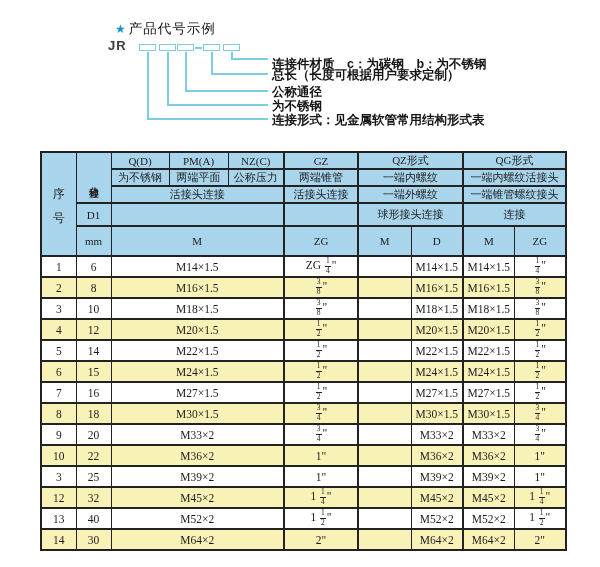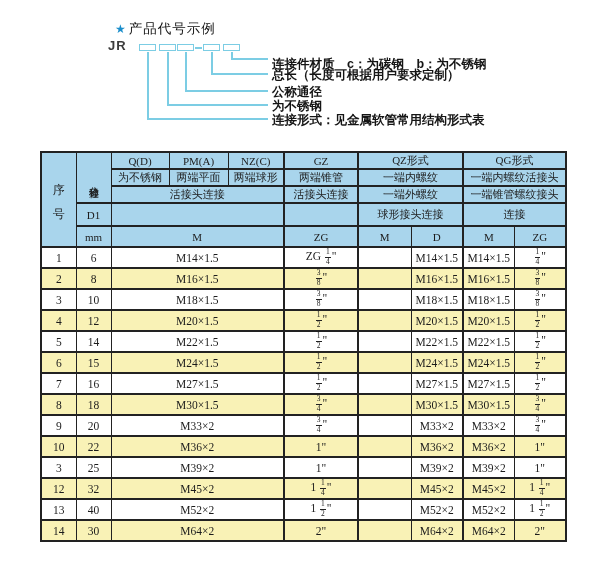--- a/index.html
+++ b/index.html
@@ -27,21 +27,21 @@
             font-family:"Liberation Serif","DejaVu Serif",serif;color:#1c1c1c;}
   table.ref{border:2px solid #222;}
   .ref th,.ref td{border-left:1px solid #222;border-right:1px solid #222;
                   border-top:2px solid #222;border-bottom:2px solid #222;
                   padding:0 1px;text-align:center;vertical-align:middle;
                   font-size:11px;font-weight:normal;overflow:hidden;}
   .ref thead th{background:#a9d5ec;}
   .ref .bl2{border-left-width:2px;}
   .ref tbody td{height:19px;font-size:11.5px;background:#ffffff;}
   .ref tbody tr.alt td{background:#f9f2b6;}
-  .hr1{height:17px}.hr2{height:16px}.hr3{height:16px}.hr4{height:23px}.hr5{height:21px}
+  .hr1{height:17px}.hr2{height:16px}.hr3{height:16px}.hr4{height:23px}.hr5{height:30px}
   .vtext{display:inline-block;writing-mode:vertical-rl;text-orientation:upright;line-height:1;}
   .v-xh{letter-spacing:26px;font-size:12px;}
   .v-gc{letter-spacing:1px;font-size:10px;}
   
   .fr{display:inline-block;vertical-align:middle;text-align:center;font-size:7.5px;line-height:1.15;margin:0 1px;}
   .fr .nu{display:block;border-bottom:1px solid #222;padding:0 1px;}
   .fr .de{display:block;}
 </style>
 </head>
 <body>
@@ -100,21 +100,21 @@
         <th>Q(D)</th>
         <th>PM(A)</th>
         <th>NZ(C)</th>
         <th class="bl2">GZ</th>
         <th class="bl2" colspan="2">QZ形式</th>
         <th class="bl2" colspan="2">QG形式</th>
       </tr>
       <tr class="hr2">
         <th>为不锈钢</th>
         <th>两端平面</th>
-        <th>两端球形</th>
+        <th>公称压力</th>
         <th class="bl2">两端锥管</th>
         <th class="bl2" colspan="2">一端内螺纹</th>
         <th class="bl2" colspan="2">一端内螺纹活接头</th>
       </tr>
       <tr class="hr3">
         <th colspan="3">活接头连接</th>
         <th class="bl2">活接头连接</th>
         <th class="bl2" colspan="2">一端外螺纹</th>
         <th class="bl2" colspan="2">一端锥管螺纹接头</th>
       </tr>

